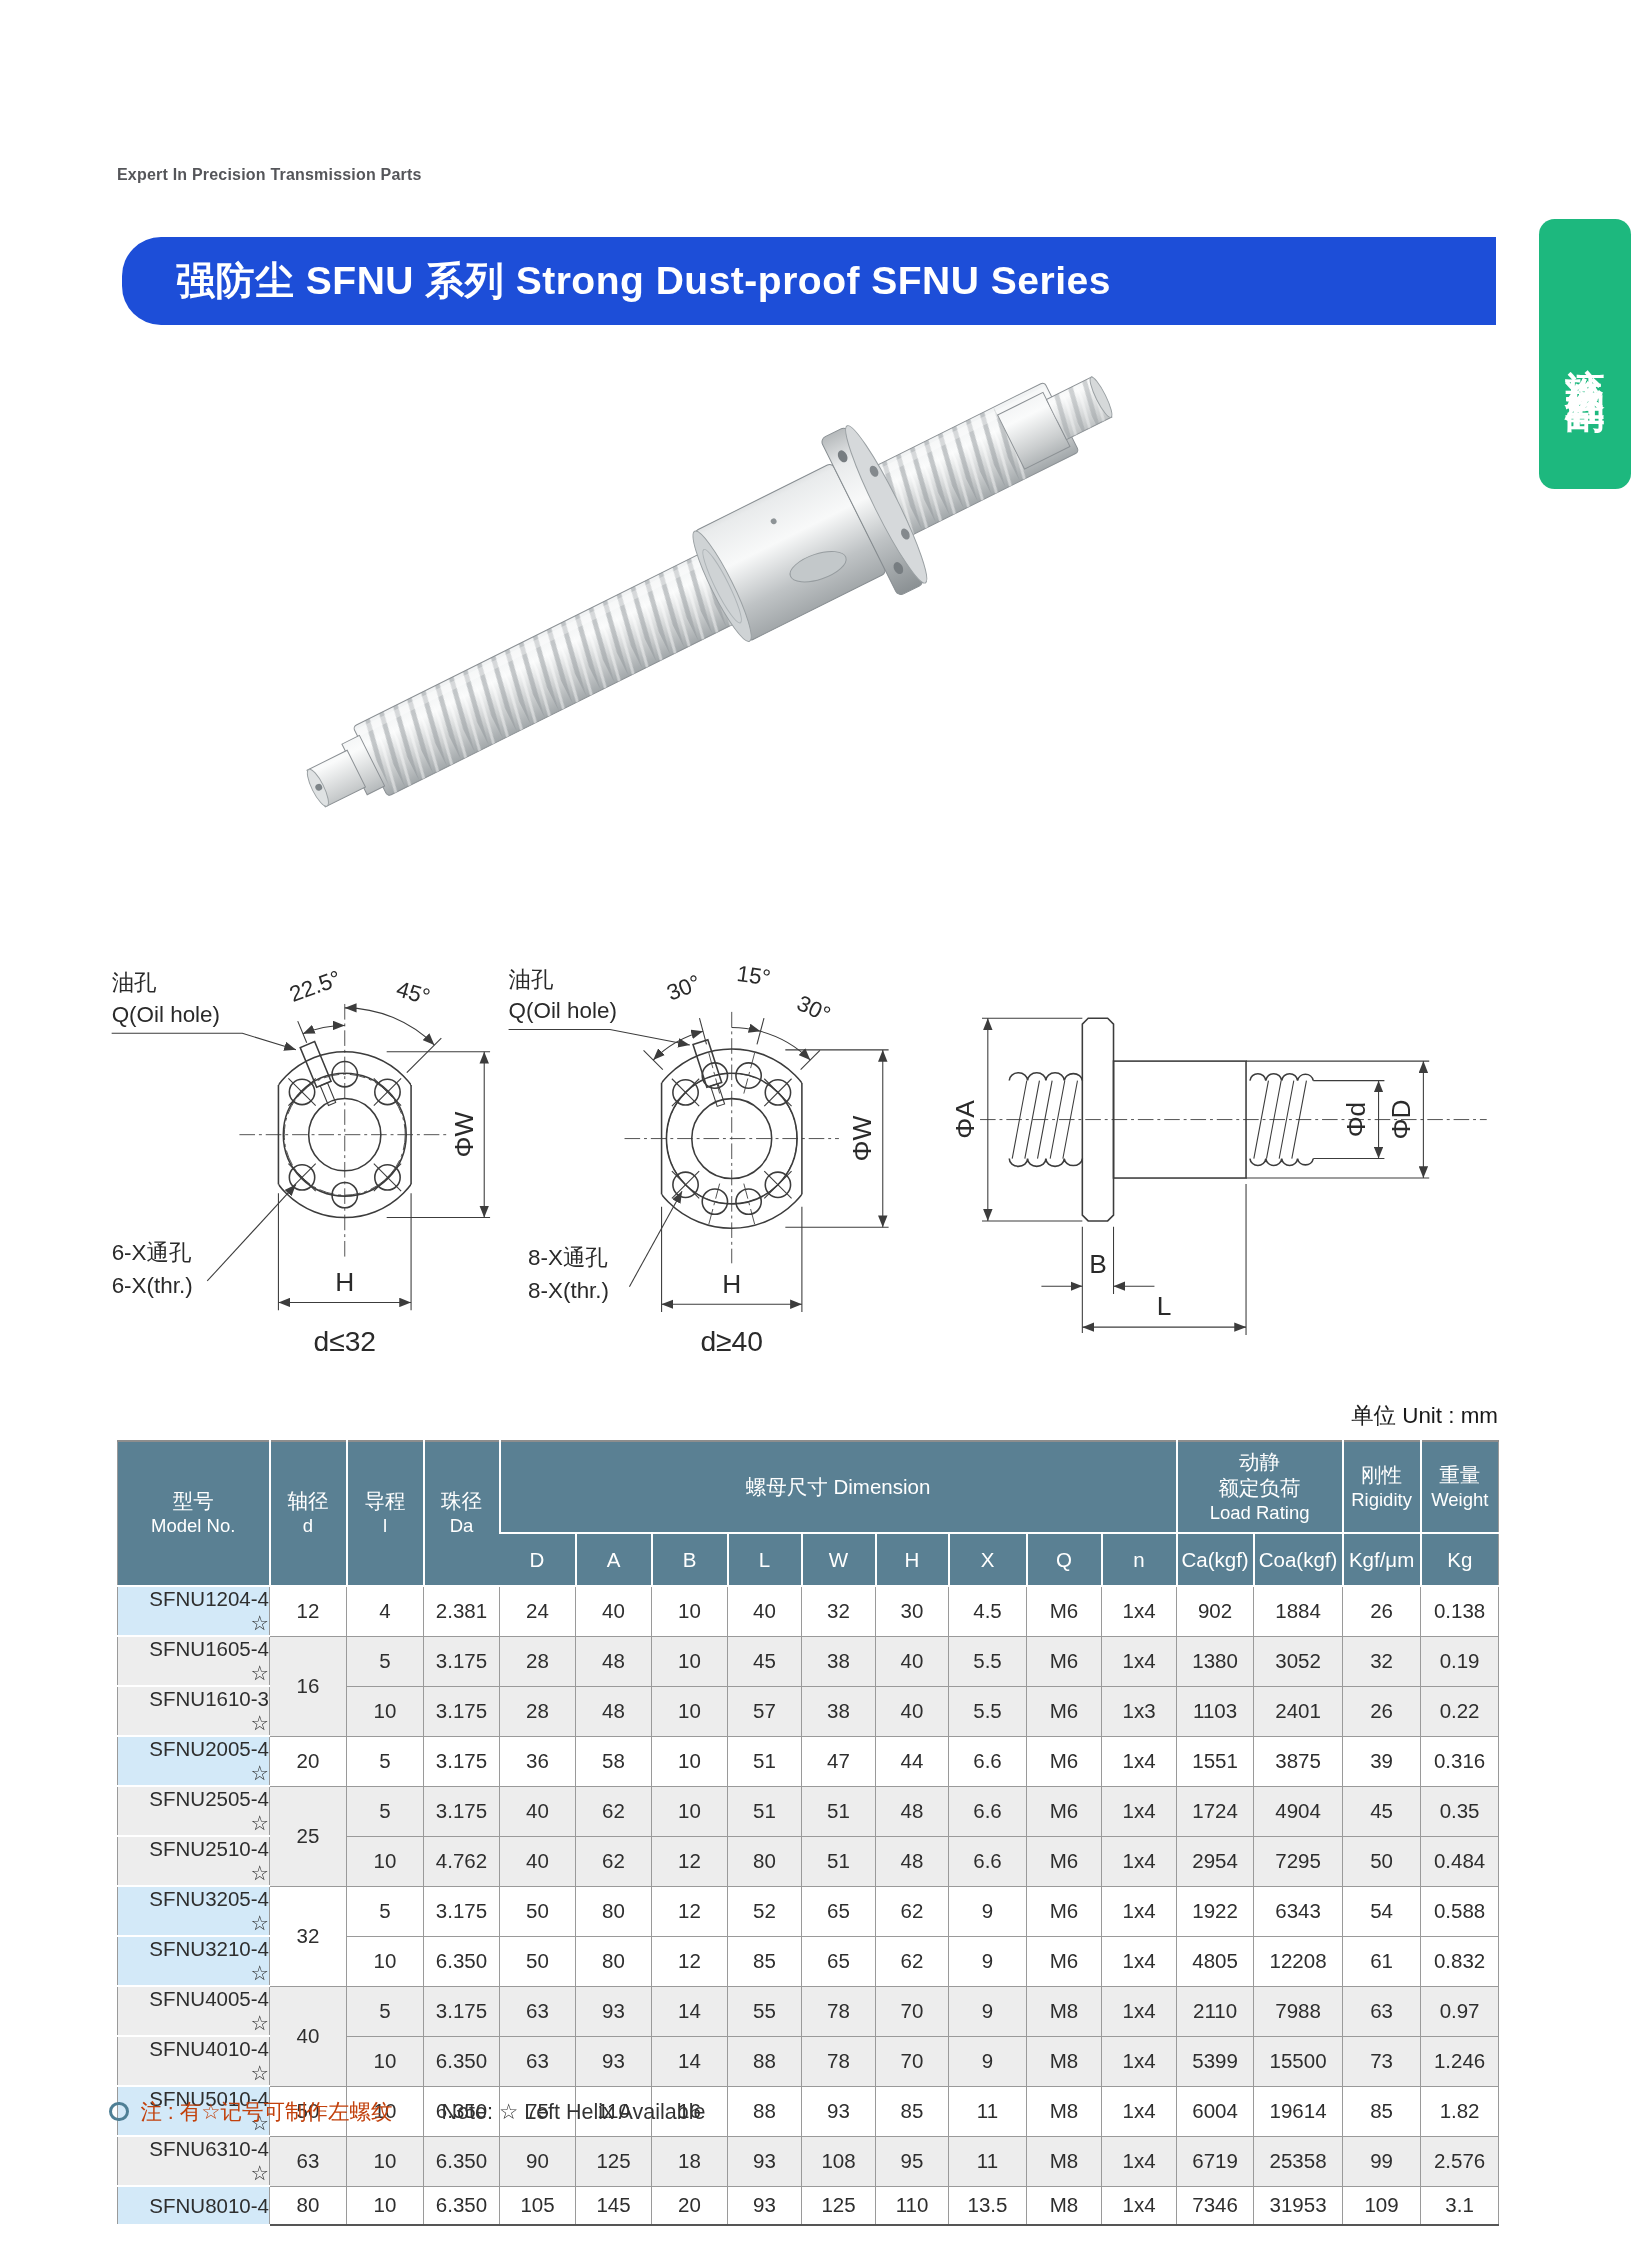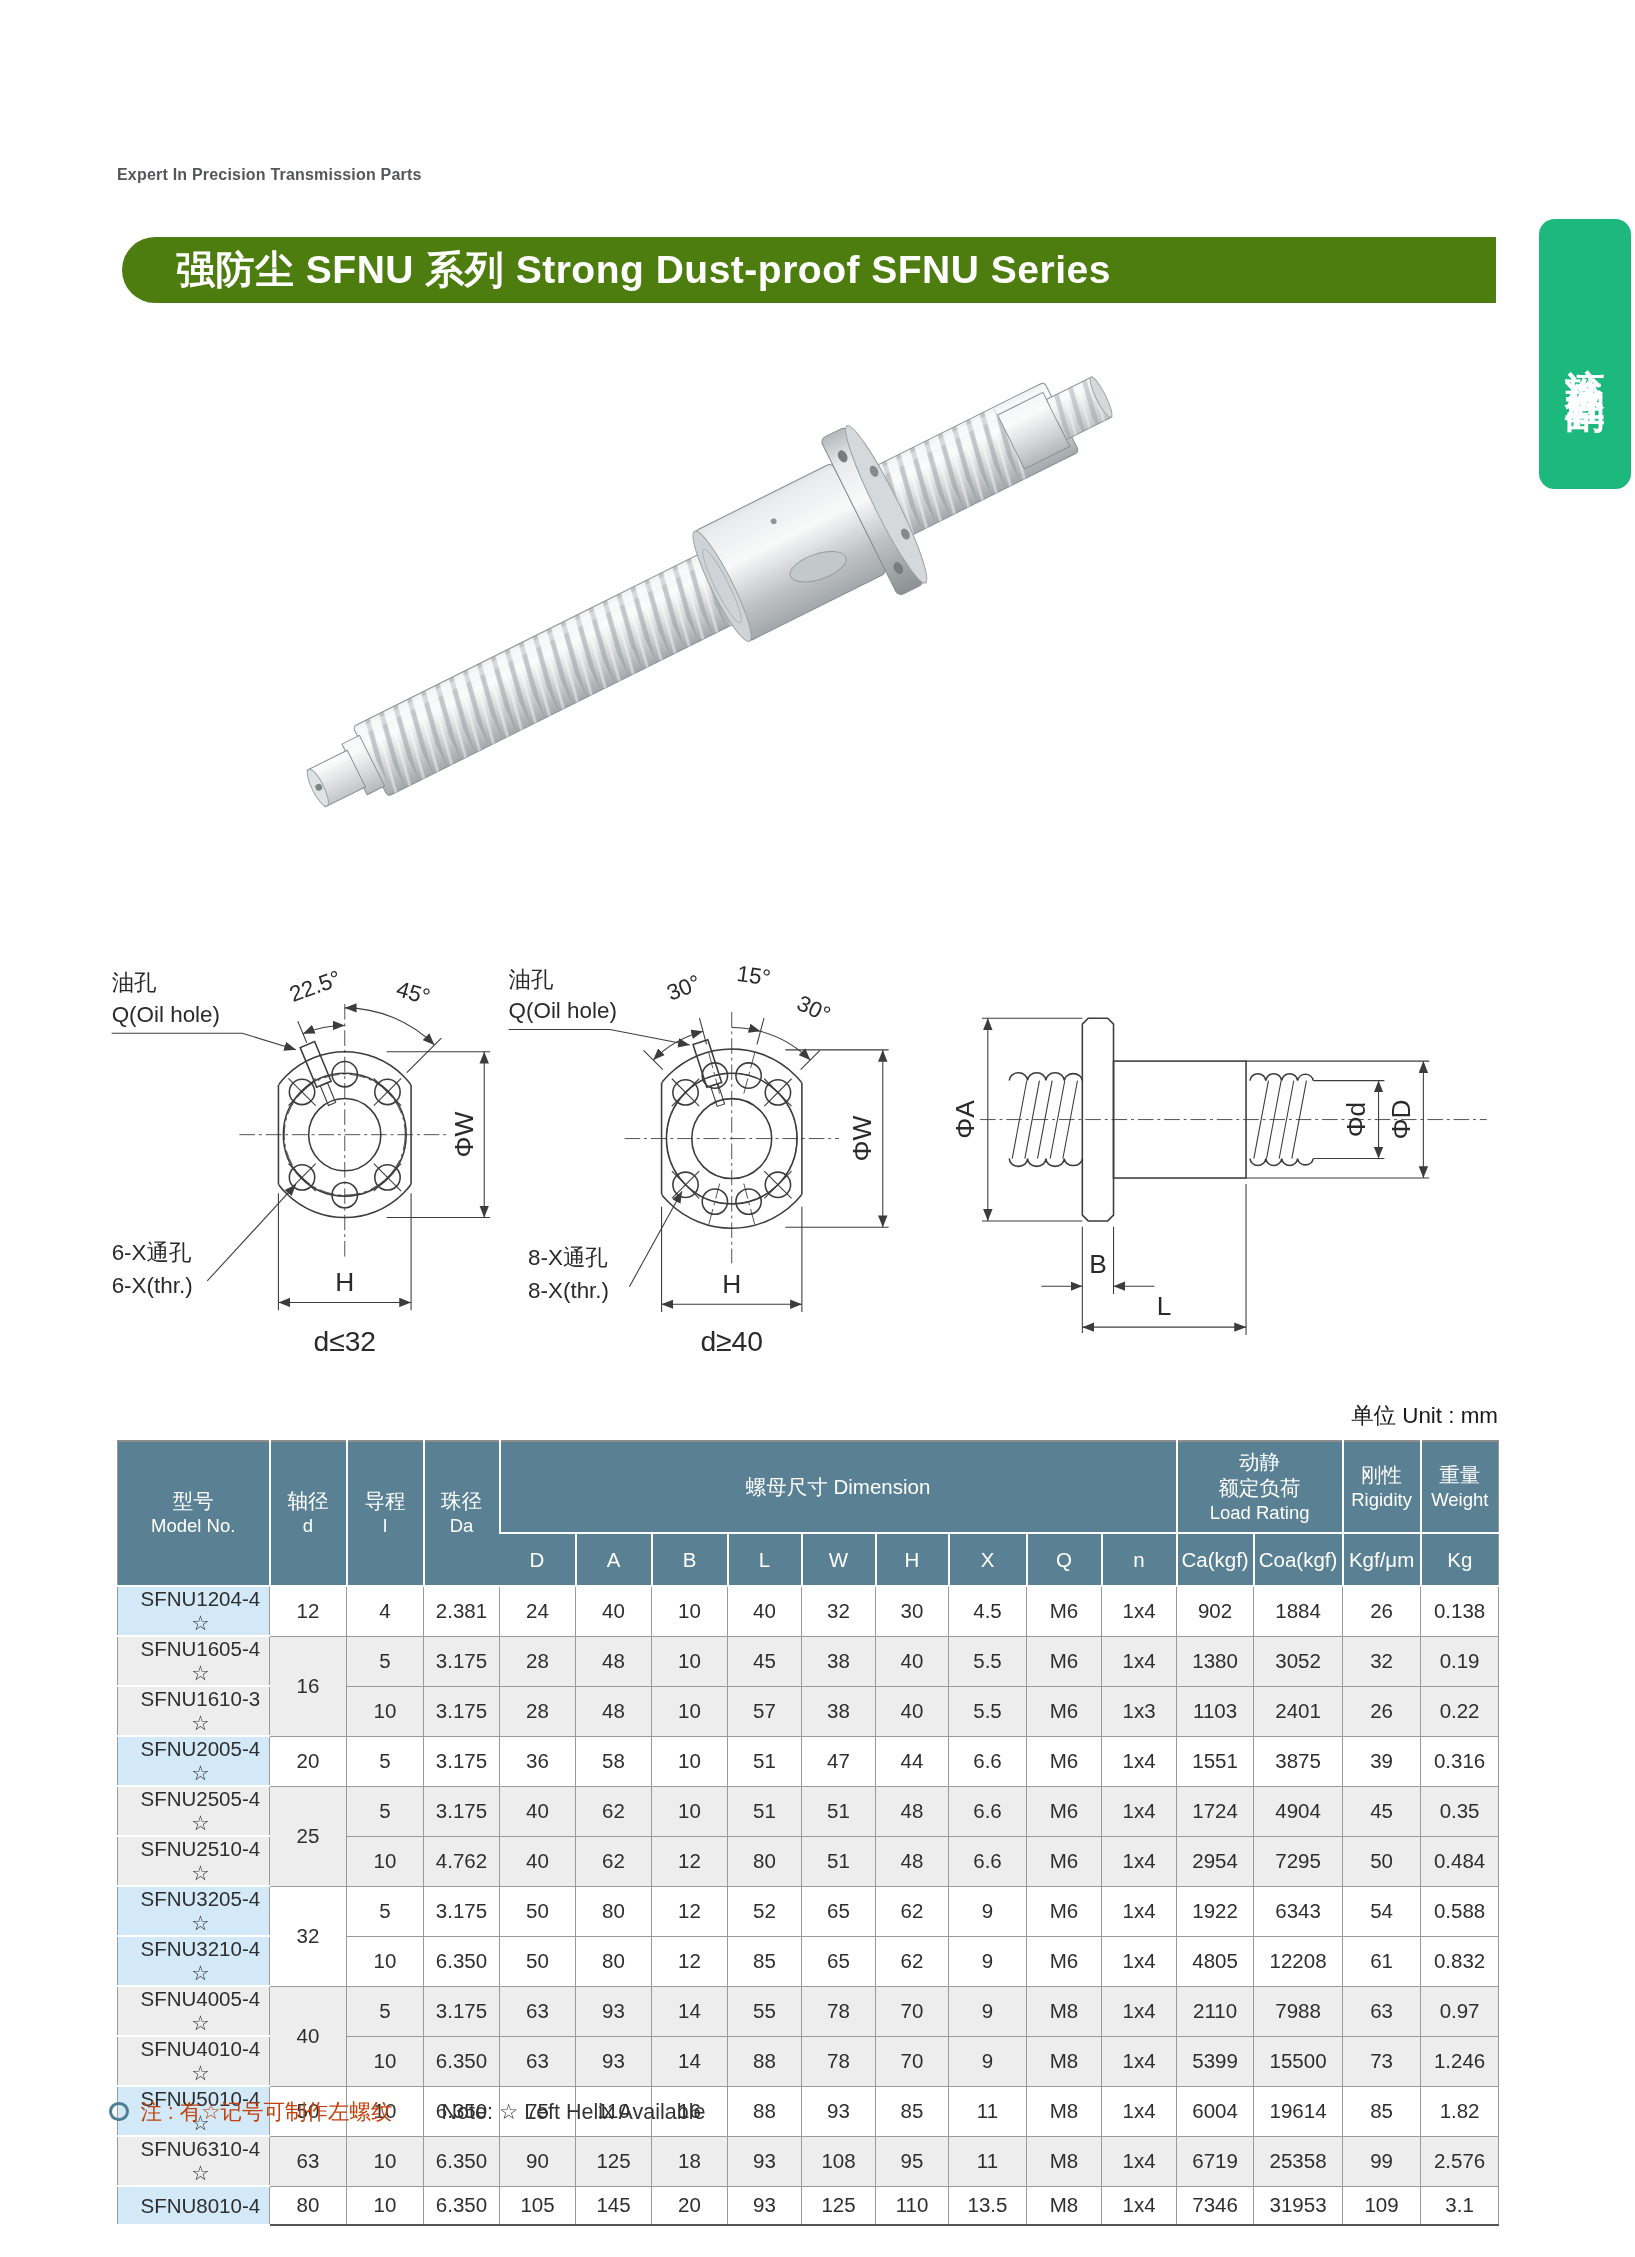--- a/index.html
+++ b/index.html
@@ -1,19 +1,19 @@
 <!DOCTYPE html>
 <html><head>
 <meta charset="utf-8">
 <style>
   html,body{margin:0;padding:0;background:#fff;}
   .page{position:relative;width:1635px;height:2258px;background:#fff;overflow:hidden;
         font-family:"Liberation Sans","DejaVu Sans",sans-serif;color:#2e2e2e;}
   .tagline{position:absolute;left:117px;top:166px;font-size:16px;font-weight:bold;color:#55565a;letter-spacing:0.2px;}
-  .banner{position:absolute;left:122px;top:237px;width:1320px;height:66px;background:#4d7c0f;
+  .banner{position:absolute;left:122px;top:237px;width:1320px;height:88px;background:#1d4ed8;
           border-radius:39px 0 0 39px;display:flex;align-items:center;padding-left:54px;}
   .banner .title{color:#fff;font-size:39px;font-weight:bold;letter-spacing:0.5px;}
   .side-tab{position:absolute;left:1539px;top:219px;width:92px;height:270px;background:#1db87e;
             border-radius:15.6px;display:flex;align-items:center;justify-content:center;}
   .side-tab span{writing-mode:vertical-rl;text-orientation:upright;color:#fff;font-size:39px;
                  font-weight:bold;letter-spacing:6.8px;}
   .photo{position:absolute;left:273px;top:339px;}
   .dia{position:absolute;}
   #dia-left{left:98px;top:922px;}
   #dia-mid{left:493px;top:922px;}
@@ -29,21 +29,21 @@
   table.spec{border:1px solid #9a9a9a;border-top:2px solid #8d8d8d;border-bottom:2.9px solid #555;}
   table.spec thead th{background:#5a8093;color:#fff;font-weight:normal;text-align:center;vertical-align:middle;
                       border-left:2px solid #fff;border-bottom:2px solid #fff;padding:0;}
   table.spec thead tr th:first-child{border-left:none;margin-top:7px;}
   table.spec thead tr.tier1 th{height:90px;}
   table.spec thead tr.tier2 th{height:51px;}
   .h-zh{display:block;font-size:20.5px;line-height:26px;}
   .h-en{display:block;font-size:18.5px;line-height:24.4px;}
   table.spec tbody td{border:1px solid #9a9a9a;height:37px;text-align:center;background:#fff;padding:0;}
   table.spec tbody tr.shade td{background:#ededed;}
-  table.spec tbody td.model{background:#d3e9f8;text-align:center;padding-left:13.7px;
+  table.spec tbody td.model{background:#d3e9f8;text-align:right;padding-left:13.7px;
                             border-top:2px solid #fff;border-bottom:2px solid #fff;border-left:none;}
   .note{position:absolute;left:109px;top:2097px;display:flex;align-items:center;}
   .note .ring{width:13.7px;height:13.7px;border:3.9px solid #4e7f95;border-radius:50%;margin-right:11.7px;flex:0 0 auto;}
   .note .zh{font-size:21.5px;color:#c2410c;}
   .note .en{font-size:21.5px;color:#333;margin-left:49px;}
   .ln{stroke:#3c3c3c;stroke-width:1.6;fill:none;}
   .thin{stroke:#3c3c3c;stroke-width:1.1;fill:none;}
   .cl{stroke:#3c3c3c;stroke-width:.9;fill:none;stroke-dasharray:16 4 3 4;}
 </style>
 </head>

